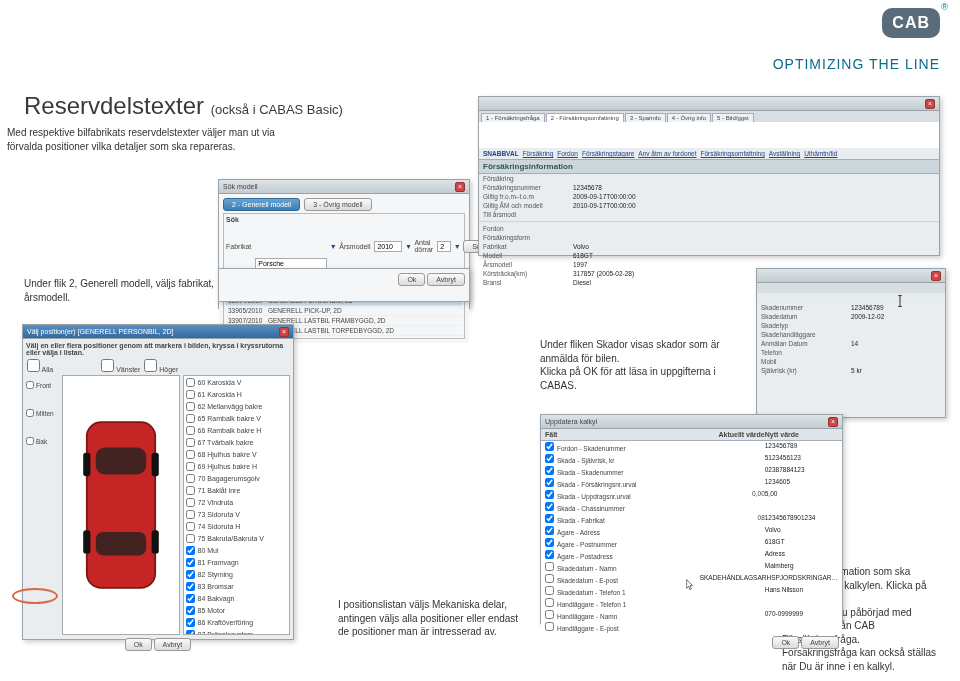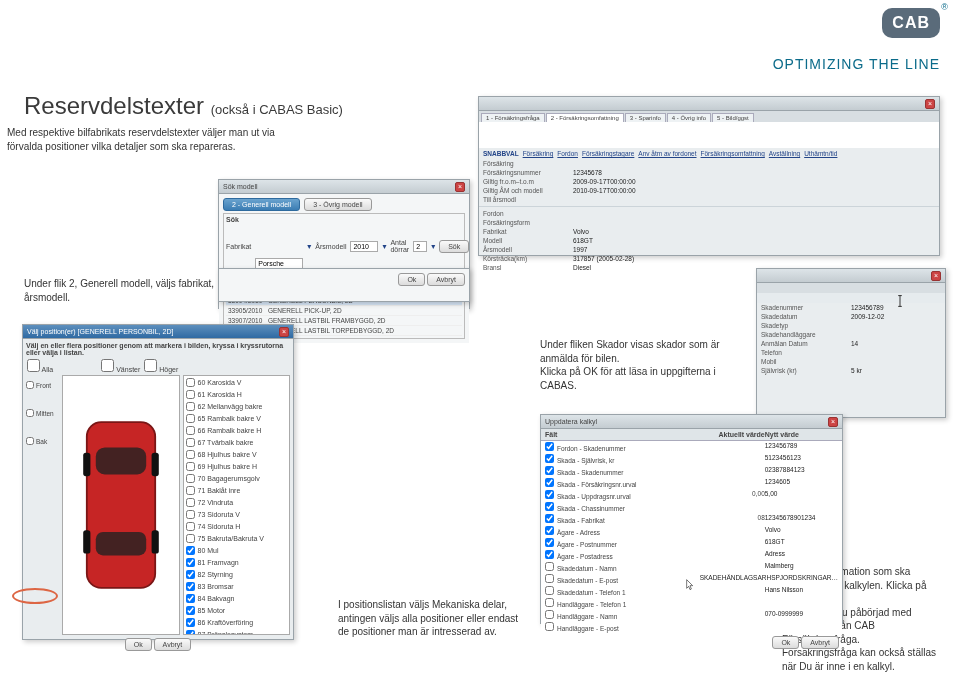--- a/index.html
+++ b/index.html
@@ -187,21 +187,21 @@
   </div>
   <div class="body">
     <div class="row">
       <span class="btn" style="background:linear-gradient(#6aa3cf,#3b7db3);color:#fff;border-color:#2e6a9e;">2 - Generell modell</span>
       <span class="btn">3 - Övrig modell</span>
     </div>
     <div style="border:1px solid #bbb;padding:2px;margin:2px 0;">
       <div style="font-weight:bold">Sök</div>
       <div class="row">
         <span>Fabrikat</span>
-        <input class="fx" style="width: 48px; margin-top: 35px;" value="Porsche">
+        <input class="fx" style="width: 72px; margin-top: 35px;" value="Porsche">
         <span style="font-size:8px;color:#248;">▾</span>
         <span>Årsmodell</span>
         <input class="fx" style="width: 28px;" value="2010">
         <span style="font-size:8px;color:#248;">▾</span>
         <span>Antal dörrar</span>
         <input class="fx" style="width: 14px;" value="2">
         <span style="font-size:8px;color:#248;">▾</span>
         <span class="btn">Sök</span>
       </div>
     </div>
@@ -261,20 +261,21 @@
       <span class="tab active">2 - Försäkringsomfattning</span>
       <span class="tab">3 - Sparinfo</span>
       <span class="tab">4 - Övrig info</span>
       <span class="tab">5 - Bild/ggst</span>
     </div>
   <div class="body" style="background:#fff;height:26px;overflow:hidden;" id="top-grid"></div>
   <div style="padding:2px 4px;font-size:6.5px;display:flex;gap:4px;">
     <span style="color:#248;font-weight:bold">SNABBVAL</span>
     <span id="snabb-tabs"><span style="color: rgb(34, 68, 136); text-decoration: underline; margin-right: 4px; cursor: pointer;">Försäkring</span><span style="color: rgb(34, 68, 136); text-decoration: underline; margin-right: 4px; cursor: pointer;">Fordon</span><span style="color: rgb(34, 68, 136); text-decoration: underline; margin-right: 4px; cursor: pointer;">Försäkringstagare</span><span style="color: rgb(34, 68, 136); text-decoration: underline; margin-right: 4px; cursor: pointer;">Anv åtm av fordonet</span><span style="color: rgb(34, 68, 136); text-decoration: underline; margin-right: 4px; cursor: pointer;">Försäkringsomfattning</span><span style="color: rgb(34, 68, 136); text-decoration: underline; margin-right: 4px; cursor: pointer;">Avställning</span><span style="color: rgb(34, 68, 136); text-decoration: underline; margin-right: 4px; cursor: pointer;">Uthämtn/tid</span></span>
   </div>
+  <div class="panel-h">Försäkringsinformation</div>
   <div id="top-kv">
       <div class="kv">
         <span class="k">Försäkring</span>
         <span class="v"></span>
       </div>
       <div class="kv">
         <span class="k">Försäkringsnummer</span>
         <span class="v">12345678</span>
       </div>
       <div class="kv">

